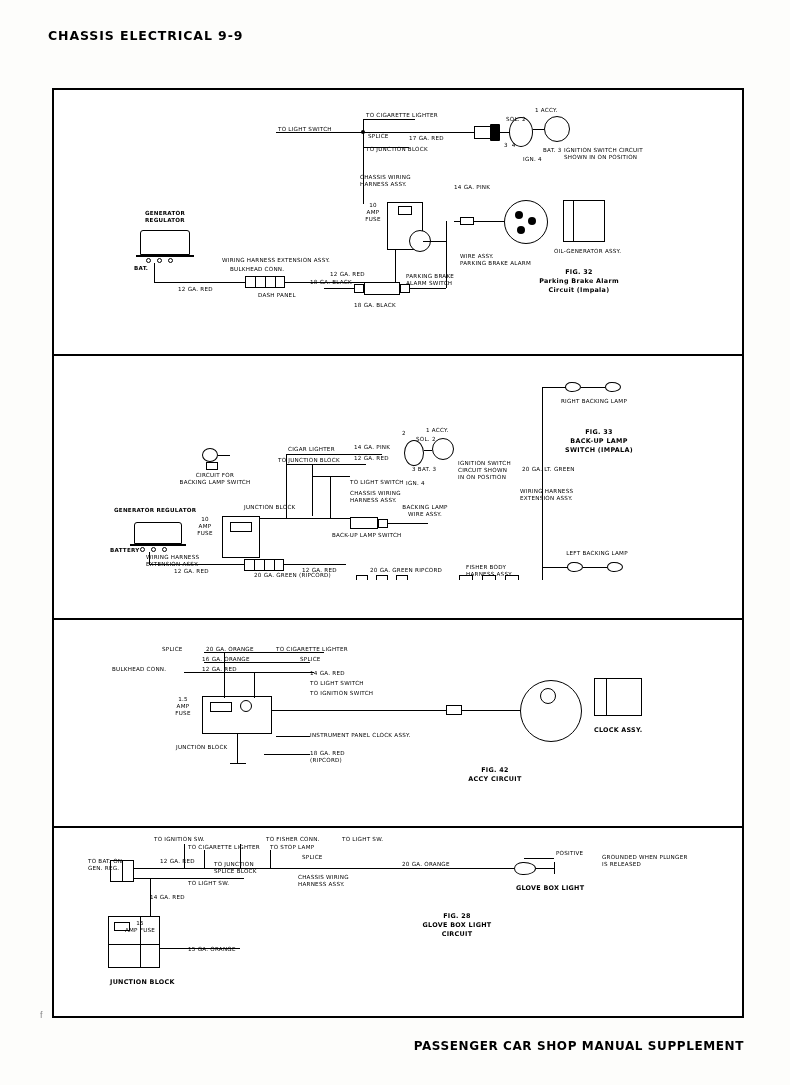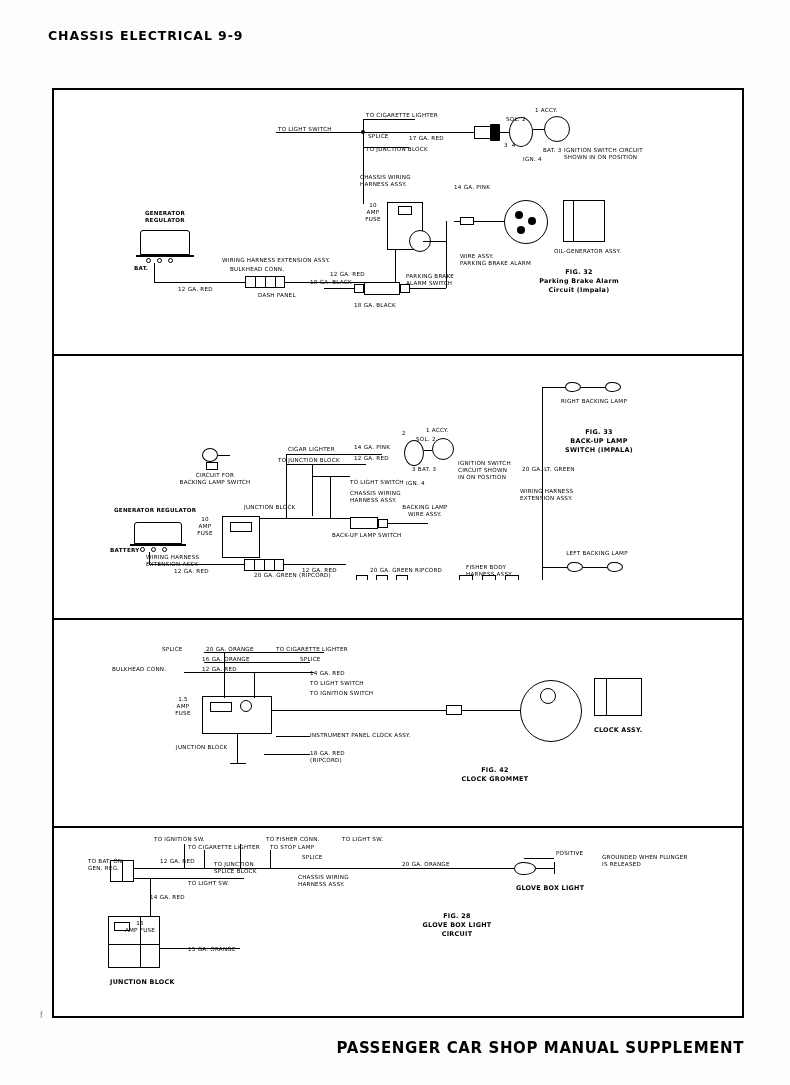--- a/index.html
+++ b/index.html
@@ -29,21 +29,21 @@
     top: 28px;
     font-size: 12.5px;
     font-weight: bold;
     letter-spacing: 0.9px;
     font-family: "DejaVu Sans", sans-serif;
   }
   .page-footer {
     position: absolute;
     right: 46px;
     top: 1039px;
-    font-size: 15px;
+    font-size: 12px;
     font-weight: bold;
     letter-spacing: 0.6px;
     font-family: "DejaVu Sans", sans-serif;
   }
   .corner-mark {
     position: absolute;
     left: 40px;
     top: 1010px;
     font-size: 9px;
     color: #888;
@@ -394,21 +394,21 @@
 
       <div class="ln h" style="left:218px; top:90px; width:250px;"></div>
       <div class="conn" style="left:392px; top:85px; width:16px; height:10px;"></div>
       <div class="circ" style="left:466px; top:60px; width:62px; height:62px;"></div>
       <div class="circ" style="left:486px; top:68px; width:16px; height:16px;"></div>
       <div class="box" style="left:540px; top:58px; width:48px; height:38px;"></div>
       <div class="ln v" style="left:552px; top:58px; height:38px;"></div>
       <div class="lbl b" style="left:540px; top:106px; font-size:6.4px;">CLOCK ASSY.</div>
 
       <div class="fig" style="left:386px; top:146px; width:110px;">FIG. 42</div>
-      <div class="fig" style="left:386px; top:155px; width:110px;">CLOCK GROMMET</div>
+      <div class="fig" style="left:386px; top:155px; width:110px;">ACCY CIRCUIT</div>
     </div>
 
     <div class="panel" style="top:738px; height:190px;">
 
       <div class="box" style="left:54px; top:88px; width:52px; height:52px;"></div>
       <div class="box" style="left:60px; top:94px; width:16px; height:9px;"></div>
       <div class="ln h" style="left:54px; top:116px; width:52px;"></div>
       <div class="ln v" style="left:86px; top:88px; height:52px;"></div>
       <div class="lbl c" style="left:66px; top:92px; width:40px;">15
 AMP FUSE</div>

